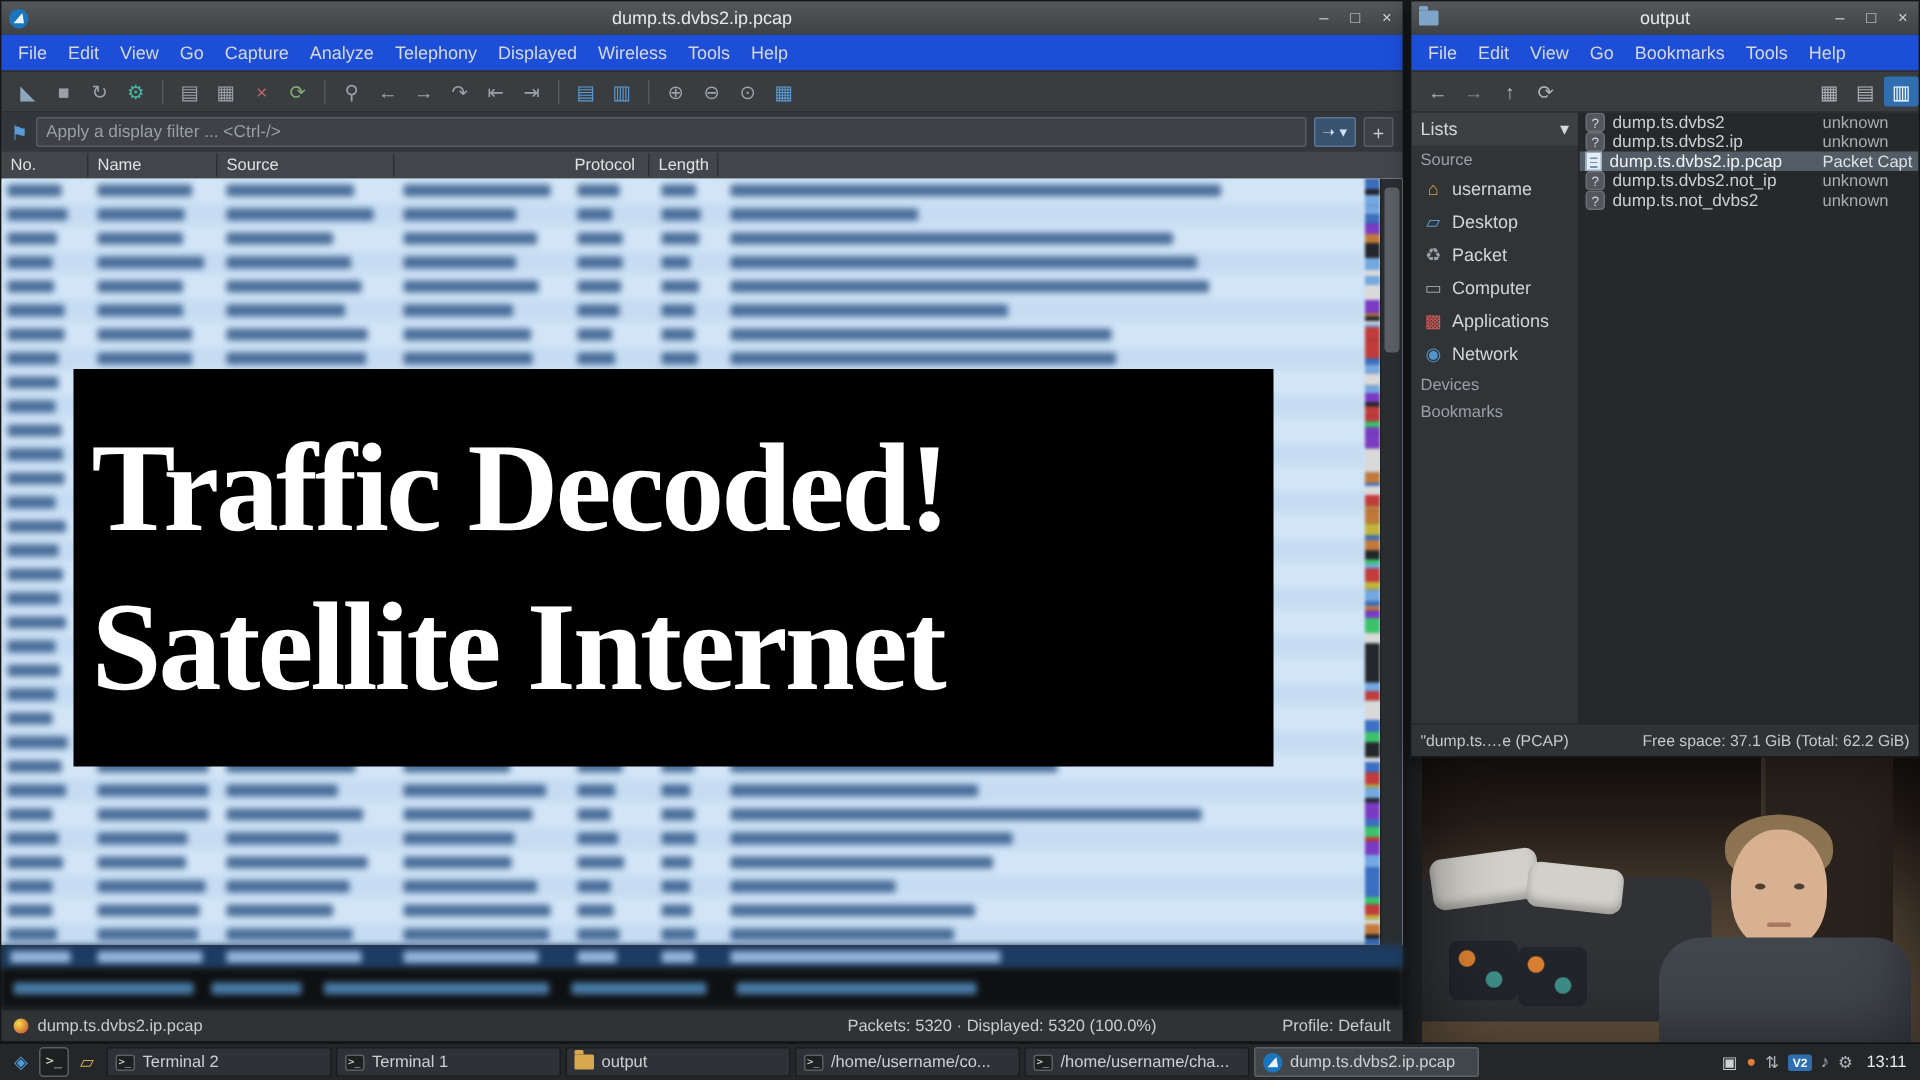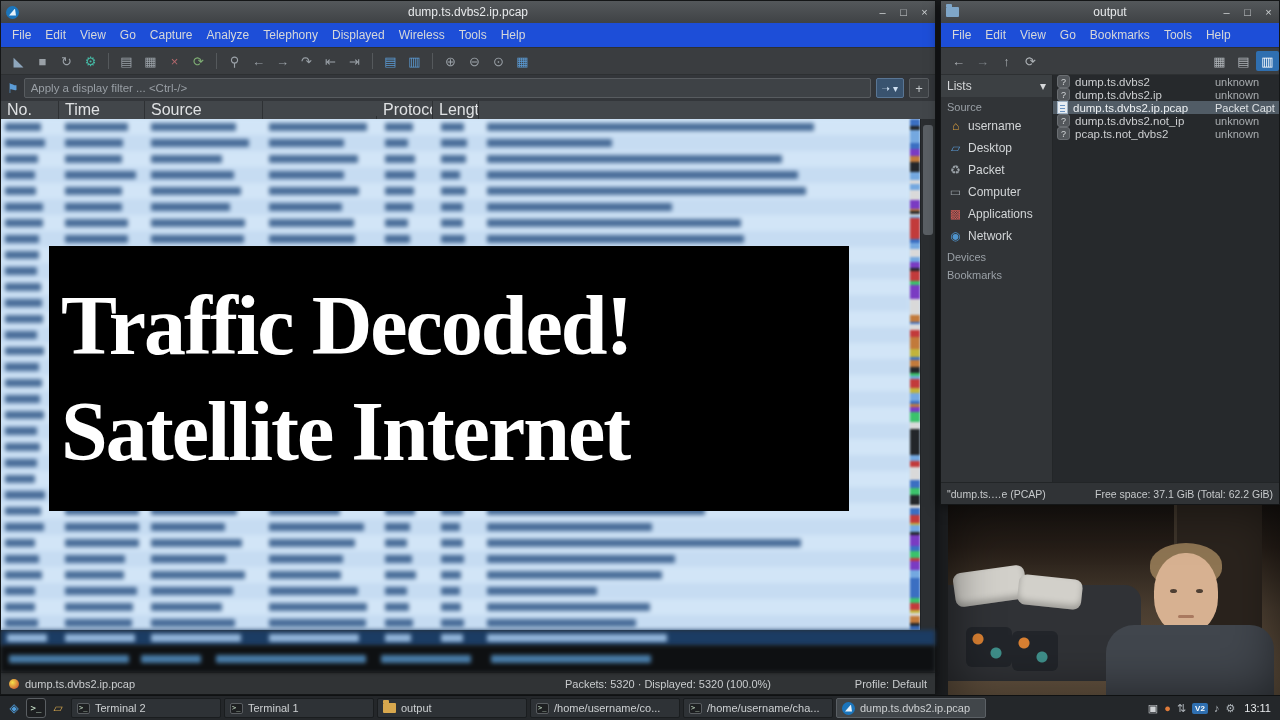--- a/index.html
+++ b/index.html
@@ -24,21 +24,21 @@
 .tool-spacer{flex:1;}
 .tool.active{background:#2f6fb0;border-radius:2px;color:#fff!important;}
 
 .filterbar{flex:0 0 26px;background:#33363a;display:flex;align-items:center;padding:0 6px;gap:5px;}
 .bookmark{color:#5b9bd5;font-size:13px;}
 .filter-input{flex:1;height:20px;background:#3e4246;border:1px solid #585c60;border-radius:2px;color:#c8cbce;font-size:11.5px;padding:0 6px;font-family:"Liberation Sans",sans-serif;outline:none;}
 .filter-input::placeholder{color:#999fa5;}
 .apply-btn{height:20px;background:#39536f;border:1px solid #5a7694;border-radius:2px;color:#cfe0f2;font-size:10px;display:flex;align-items:center;padding:0 5px;gap:3px;}
 .plus-btn{width:20px;height:20px;border:1px solid #585c60;border-radius:2px;color:#c3c7ca;font-size:13px;display:flex;align-items:center;justify-content:center;background:#3e4246;}
 
-.pkt-header{flex:0 0 18px;background:#42464a;display:flex;align-items:center;font-size:16px;color:#dfe1e3;overflow:hidden;}
+.pkt-header{flex:0 0 18px;background:#42464a;display:flex;align-items:center;font-size:11px;color:#dfe1e3;overflow:hidden;}
 .pkt-col{display:inline-block;border-right:1px solid #2e3134;padding:2px 0 2px 6px;white-space:nowrap;overflow:hidden;}
 .pkt-area{flex:1;position:relative;background:#cfe3f5;overflow:hidden;}
 .pkt-rows{position:absolute;left:0;top:0;right:25px;bottom:0;filter:blur(2.3px);}
 .pkt-row{position:relative;height:16px;background:#d2e5f7;}
 .pkt-row.alt{background:#c6dcf2;}
 .pkt-row i{position:absolute;top:4px;height:8px;background:rgba(44,83,132,.82);border-radius:1px;}
 .minimap{position:absolute;right:15px;top:0;bottom:0;width:10px;background:#23262a;filter:blur(1px);overflow:hidden;}
 .minimap b{display:block;width:100%;}
 .v-scrollbar{position:absolute;right:0;top:0;bottom:0;width:15px;background:#2b2e31;border-left:1px solid #202326;}
 .v-thumb{position:absolute;left:2px;right:2px;top:6px;height:110px;background:#5a5f64;border-radius:3px;}
@@ -165,21 +165,21 @@
       <span class="bookmark">⚑</span>
       <input class="filter-input" placeholder="Apply a display filter ... &lt;Ctrl-/&gt;" style="">
       <span class="apply-btn">
         <span>➝</span>
         <span>▾</span>
       </span>
       <span class="plus-btn">+</span>
     </div>
     <div class="pkt-header" id="pkt-header">
         <span class="pkt-col" style="width: 58px;">No.</span>
-        <span class="pkt-col" style="width: 86px;">Time</span>
+        <span class="pkt-col" style="width: 86px;">Name</span>
         <span class="pkt-col" style="width: 118px;">Source</span>
         <span class="pkt-col" style="width: 114px; margin-top: 33px;">Destination</span>
         <span class="pkt-col" style="width: 56px;">Protocol</span>
         <span class="pkt-col" style="width: 46px;">Length</span>
       </div>
     <div class="pkt-area">
       <div class="pkt-rows" id="pkt-rows">
           <div class="pkt-row">
             <i style="left: 4px; width: 35.9647px;"></i>
             <i style="left: 64px; width: 63.1628px;"></i>
@@ -673,21 +673,21 @@
               <span class="fname">dump.ts.dvbs2.ip.pcap</span>
               <span class="ftype">Packet Capt</span>
             </div>
             <div class="fm-row">
               <span class="file-icon-q">?</span>
               <span class="fname">dump.ts.dvbs2.not_ip</span>
               <span class="ftype">unknown</span>
             </div>
             <div class="fm-row">
               <span class="file-icon-q">?</span>
-              <span class="fname">pcap.ts.not_dvbs2</span>
+              <span class="fname">dump.ts.not_dvbs2</span>
               <span class="ftype">unknown</span>
             </div>
           </div>
       </div>
     </div>
     <div class="fm-status">
       <span>"dump.ts.…e (PCAP)</span>
       <span>Free space: 37.1 GiB (Total: 62.2 GiB)</span>
     </div>
   </section>

